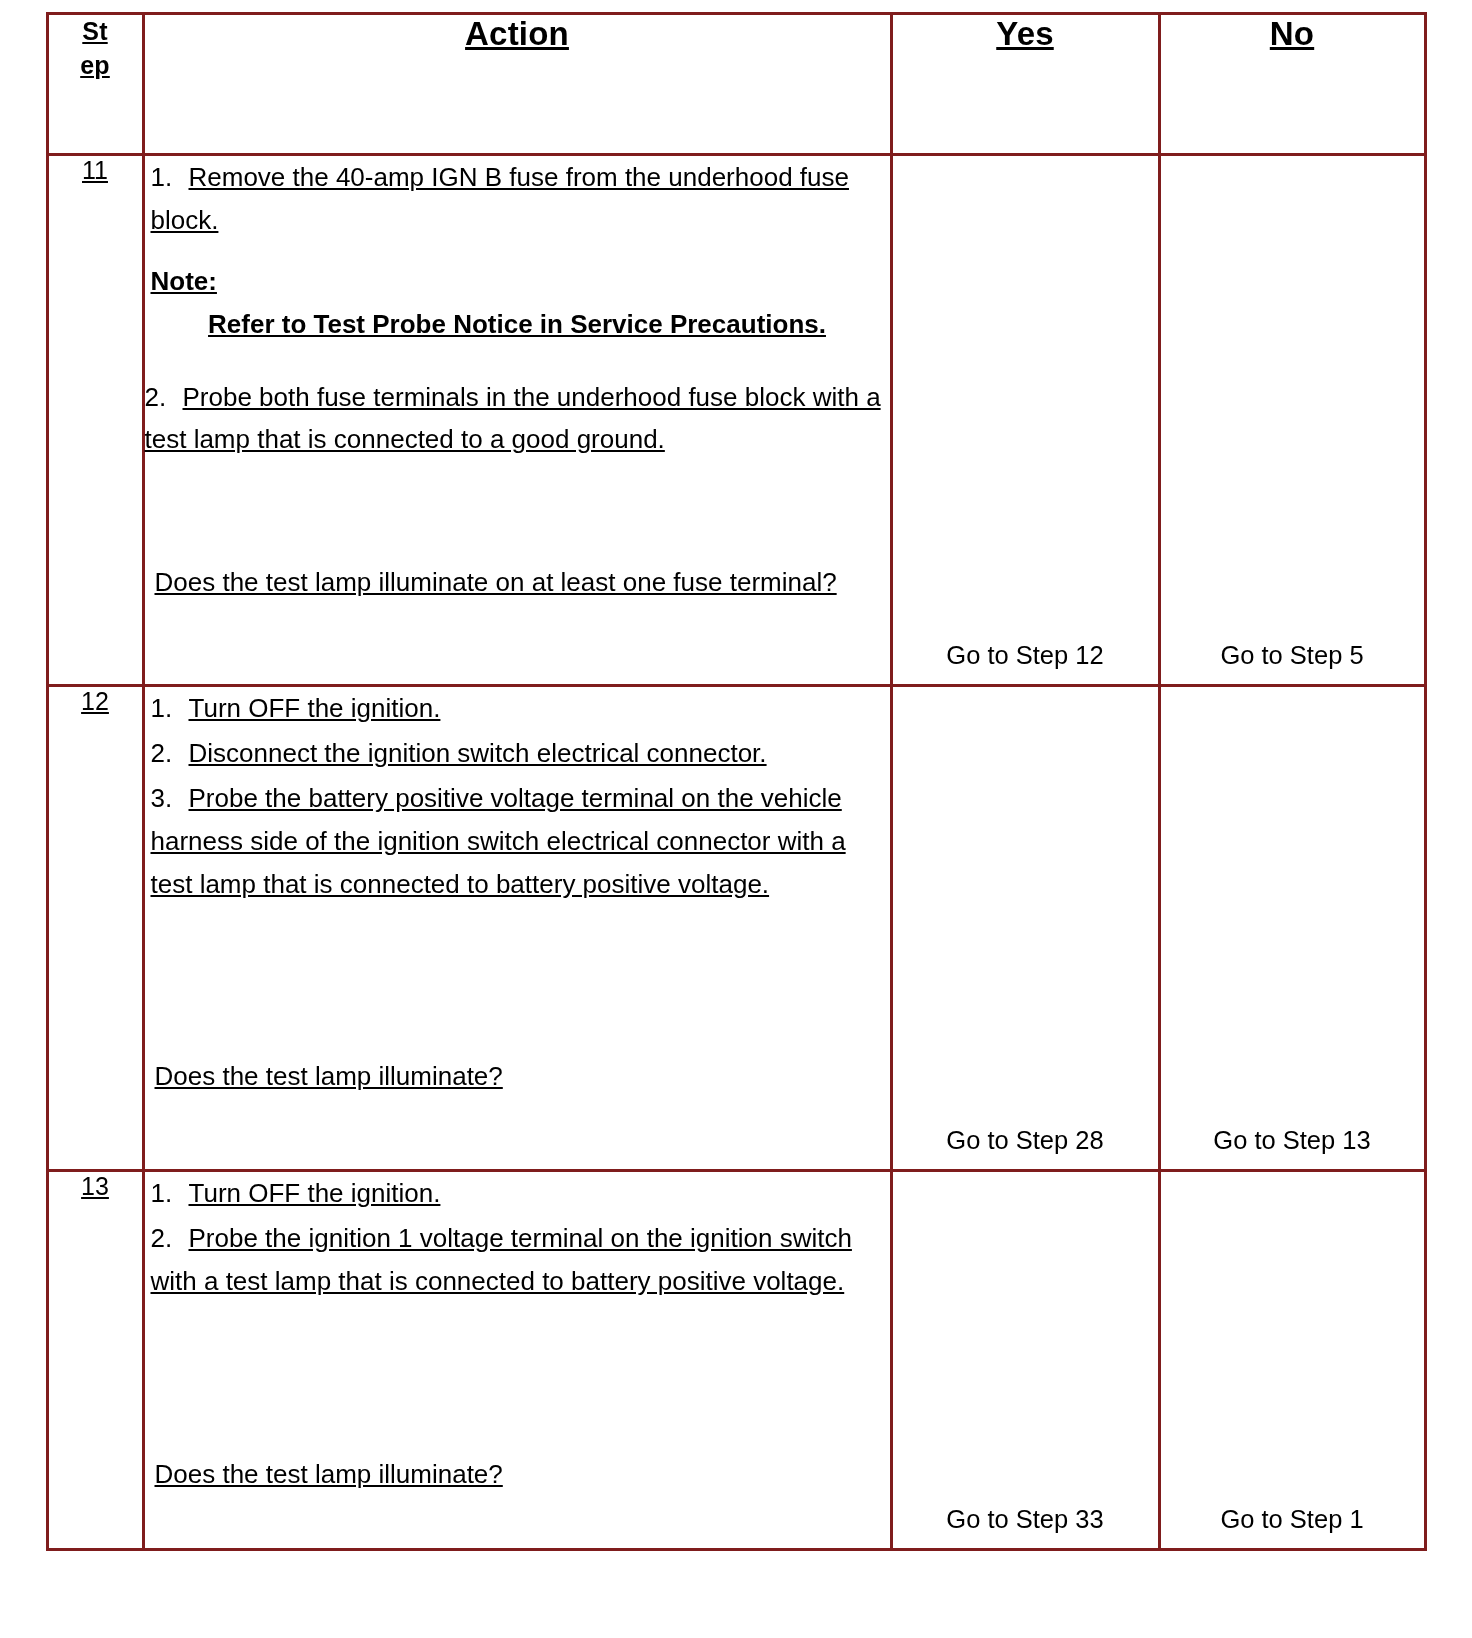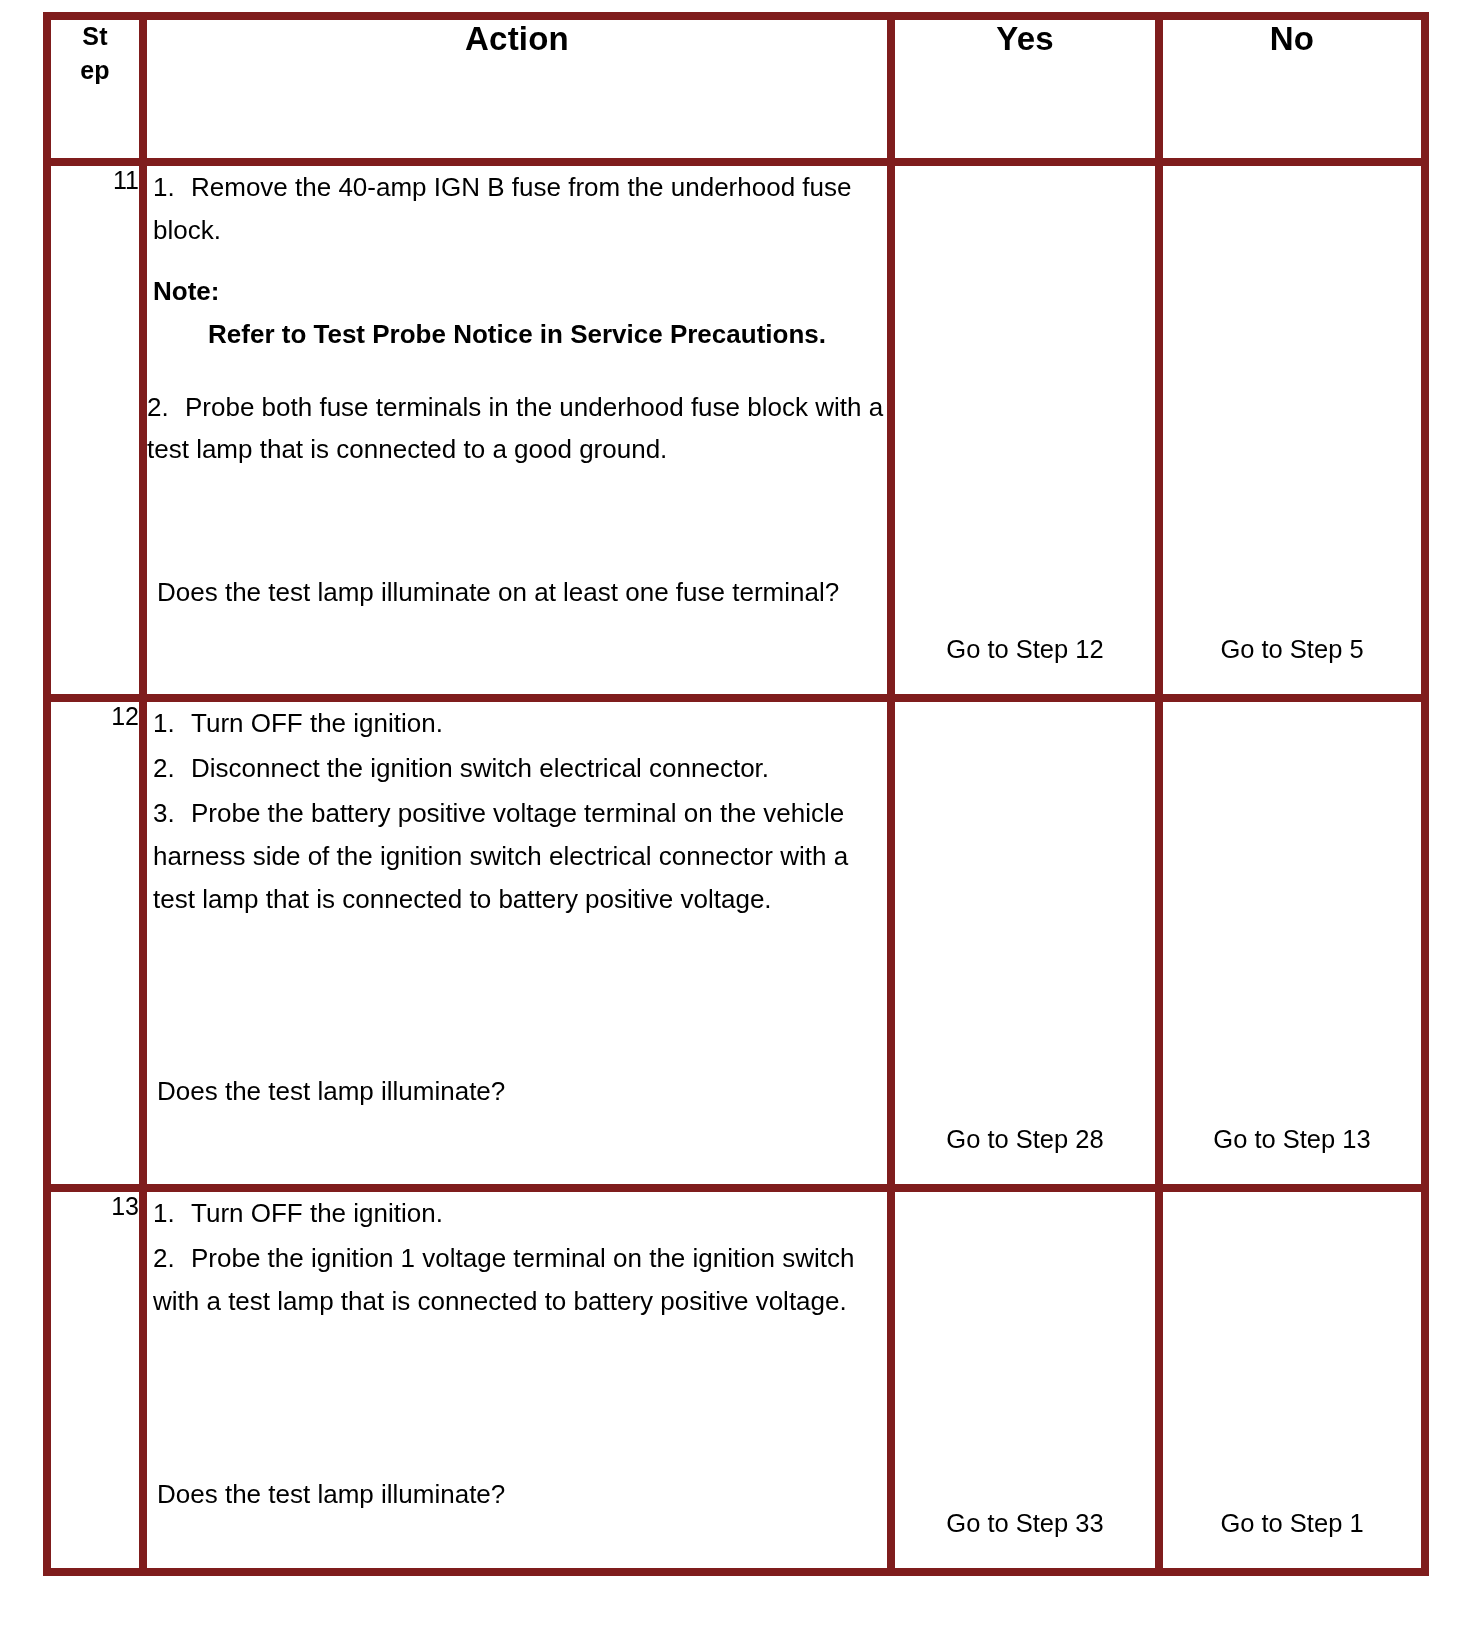--- a/index.html
+++ b/index.html
@@ -22,23 +22,24 @@
     padding: 12px 22px 10px 22px;
   }
   table.diag {
     border-collapse: collapse;
     table-layout: fixed;
     width: 1378px;
     margin: 0 auto;
     border: 3px solid #000;
   }
   table.diag th, table.diag td {
-    border: 8px solid #7f1d1d;
+    border: 3px solid #7f1d1d;
     vertical-align: top;
     padding: 0;
+    text-decoration: underline;
   }
   
   col.c-step { width: 96px; }
   col.c-action { width: 748px; }
   col.c-yes { width: 268px; }
   col.c-no { width: 266px; }
 
   thead th {
     height: 138px;
     vertical-align: middle;
@@ -47,40 +48,40 @@
     font-weight: bold;
     letter-spacing: 0.2px;
   }
   th.step-head {
     line-height: 1.35;
     font-size: 25px;
   }
   th.step-head .ln { display: block; }
 
   td.step-cell {
-    text-align: right;
+    text-align: center;
     vertical-align: middle;
     font-size: 25px;
     font-weight: normal;
   }
   td.action-cell {
     padding: 18px 16px 10px 14px;
     font-size: 26px;
     line-height: 1.65;
   }
   td.ans-cell {
     position: relative;
     text-align: center;
     font-size: 25.5px;
   }
   td.ans-cell .ans-text {
     position: absolute;
     left: 0;
     right: 0;
-    bottom: 30px;
+    bottom: 14px;
     text-align: center;
   }
 
   .numline {
     white-space: normal;
     margin: 0 0 2px 0;
   }
   .numline .num {
     display: inline-block;
     width: 38px;

